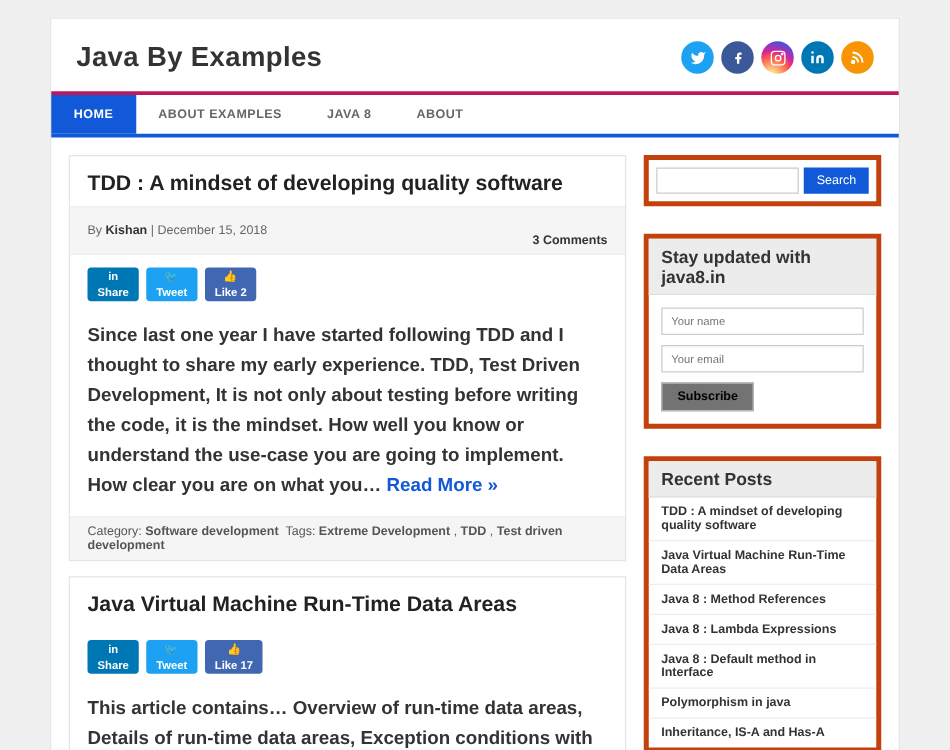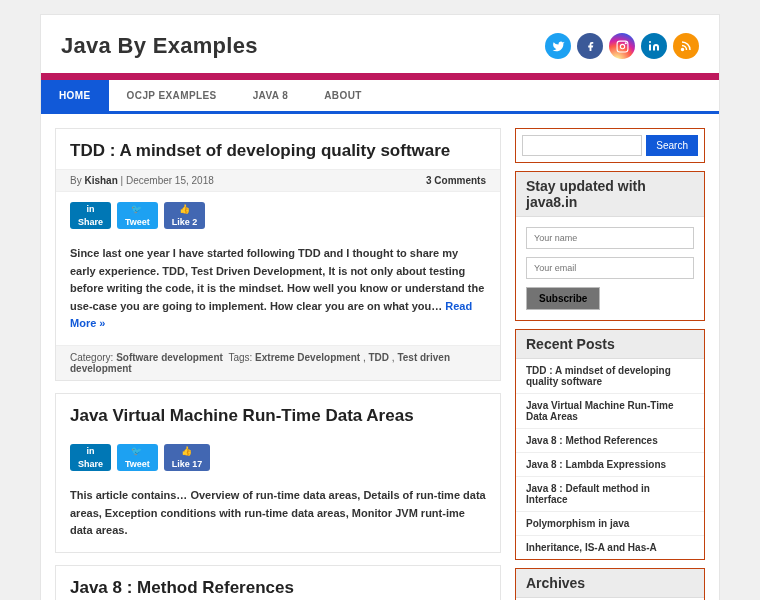--- a/index.html
+++ b/index.html
@@ -44,21 +44,21 @@
       cursor: pointer;
     }
     .twitter { background: #1da1f2; }
     .facebook { background: #3b5998; }
     .instagram { background: radial-gradient(circle at 30% 107%, #fdf497 0%, #fdf497 5%, #fd5949 45%,#d6249f 60%,#285AEB 90%); }
     .linkedin { background: #0077b5; }
     .rss { background: #f89406; }
 
     .nav {
       display: flex;
-      border-top: 7px solid #be185d;
+      border-top: 3px solid #be185d;
       border-bottom: 3px solid #1159d8;
       background: #fff;
     }
     .nav-item {
       padding: 10px 18px;
       font-size: 10px;
       font-weight: 600;
       color: #666;
       cursor: pointer;
       letter-spacing: 0.4px;
@@ -93,21 +93,21 @@
       justify-content: space-between;
       align-items: center;
       background: #f5f5f5;
       padding: 5px 14px;
       font-size: 10px;
       color: #666;
       border-top: 1px solid #eee;
       border-bottom: 1px solid #eee;
     }
     .post-meta .author { font-weight: 600; color: #333; }
-    .post-meta .comments { font-weight: 600; color: #333; cursor: pointer; }
+    .post-meta .comments { font-weight: 600; color: #333; cursor: pointer; margin-top: 16px; }
     .share-row {
       display: flex;
       gap: 6px;
       padding: 10px 14px;
       align-items: center;
     }
     .share-btn {
       padding: 2px 8px;
       border-radius: 3px;
       color: #fff;
@@ -117,21 +117,21 @@
       align-items: center;
       gap: 3px;
       cursor: pointer;
       flex-direction: column;
     }
     .share-in { background: #0077b5; }
     .share-tw { background: #1da1f2; }
     .share-fb { background: #4267b2; }
     .post-excerpt {
       padding: 6px 14px 12px;
-      font-size: 11px;
+      font-size: 15px;
       line-height: 1.6;
       color: #333;
       font-weight: 600;
     }
     .read-more { color: #1159d8; cursor: pointer; font-weight: 600; }
     .post-cats {
       background: #f5f5f5;
       padding: 6px 14px;
       font-size: 10px;
       color: #555;
@@ -139,22 +139,22 @@
     }
     .post-cats .label { font-weight: 400; }
     .post-cats .val { font-weight: 600; }
     .tag-link { font-weight: 600; cursor: pointer; }
 
     .sidebar {
       width: 190px;
       flex-shrink: 0;
     }
     .widget {
-      border: 1px solid #c2410c;
-      margin-bottom: 8px;
+      border: 4px solid #c2410c;
+      margin-bottom: 22px;
       background: #fff;
     }
     .search-widget {
       display: flex;
       padding: 6px;
       gap: 4px;
     }
     .search-input {
       flex: 1;
       border: 1px solid #ccc;
@@ -245,21 +245,21 @@
         <svg width="12" height="12" viewBox="0 0 24 24" fill="none" stroke="#fff" stroke-width="3">
             <path d="M4 11a9 9 0 019 9M4 4a16 16 0 0116 16"></path>
             <circle cx="5" cy="19" r="2" fill="#fff"></circle>
           </svg>
       </div>
     </div>
   </div>
 
   <div class="nav">
     <div class="nav-item active">HOME</div>
-    <div class="nav-item">OCJP EXAMPLES</div>
+    <div class="nav-item">ABOUT EXAMPLES</div>
     <div class="nav-item">JAVA 8</div>
     <div class="nav-item">ABOUT</div>
   </div>
 
   <div class="content">
     <div class="main">
 
       <div class="post">
         <div class="post-title">TDD : A mindset of developing quality software</div>
         <div class="post-meta">

